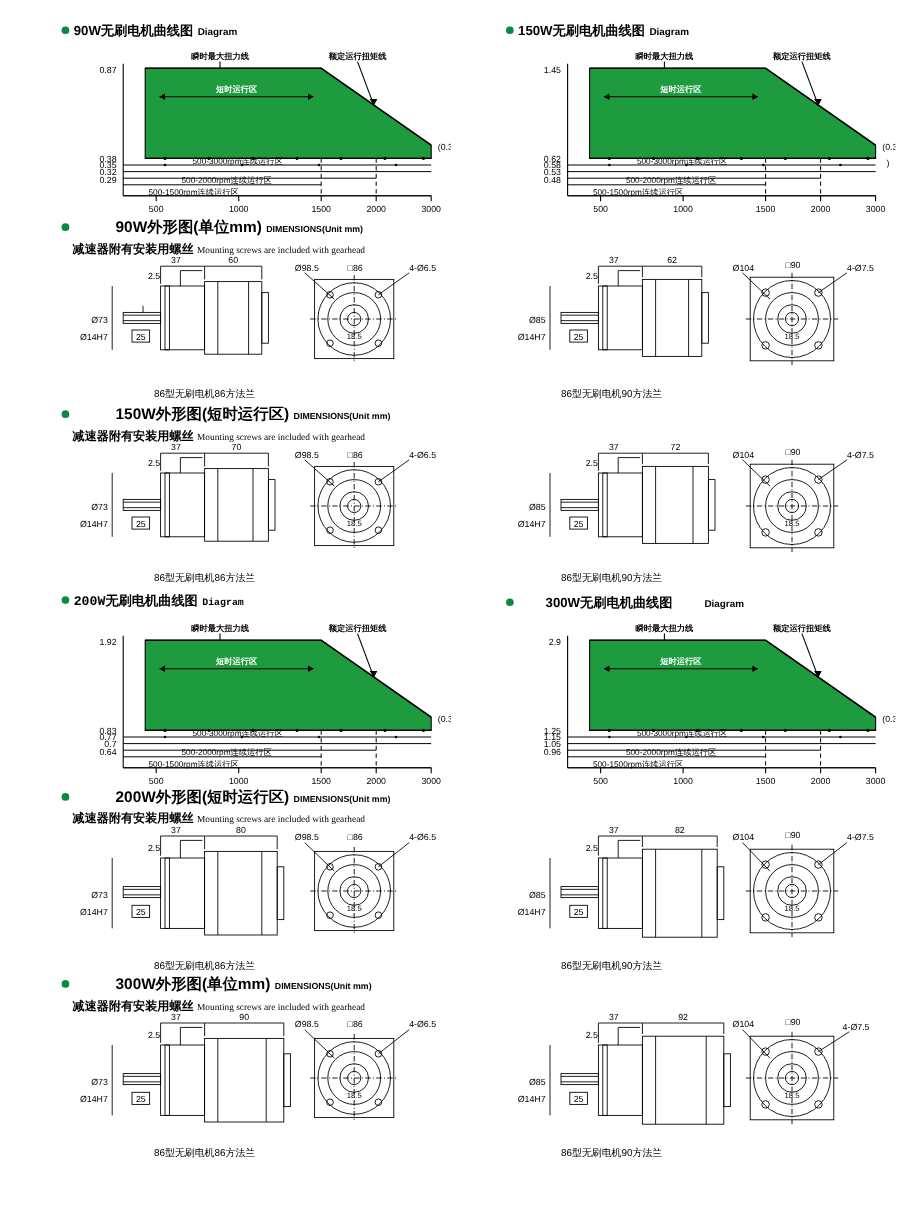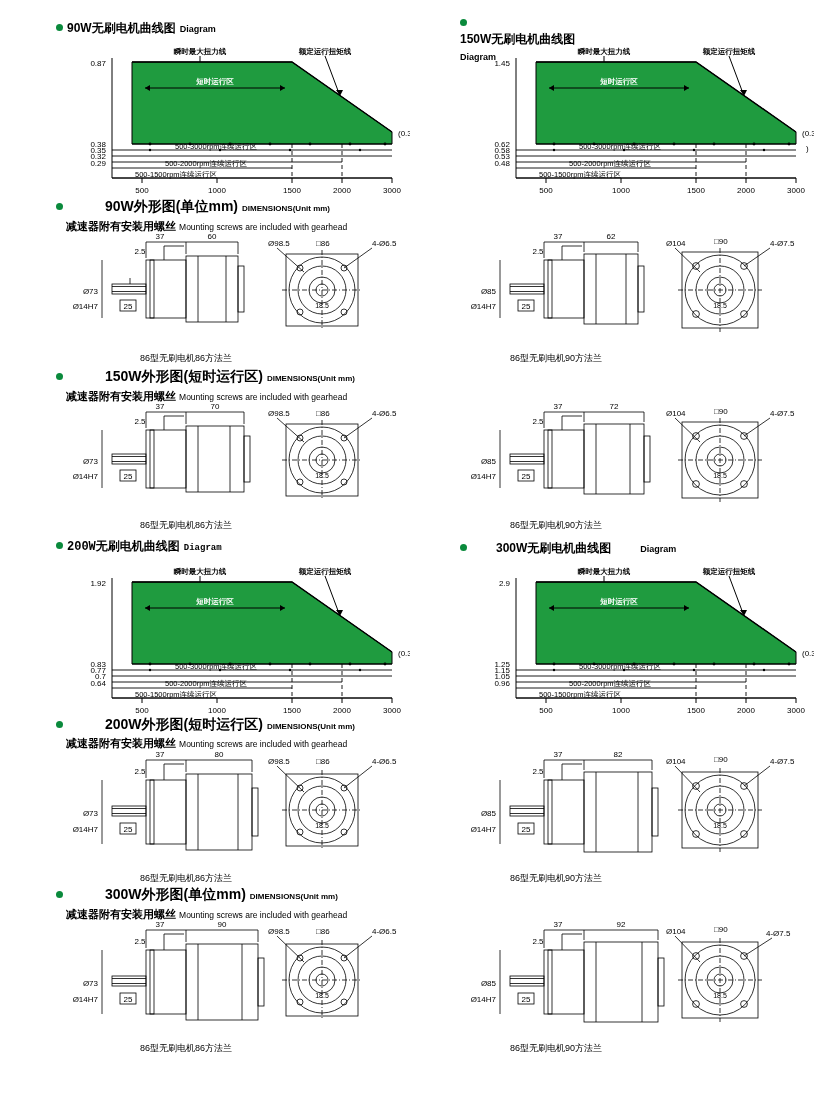--- a/index.html
+++ b/index.html
@@ -23,40 +23,40 @@
 
   
   .chart{position:absolute;}
   .chart svg{display:block;}
   .lbl{font-size:7.5px;font-family:"Liberation Sans",sans-serif;}
   .lbl-b{font-size:7.5px;font-weight:bold;}
   .axis-num{font-size:8px;}
 
   
   .dimnote{position:absolute;font-size:11px;font-weight:bold;white-space:nowrap;}
-  .dimnote .en{font-size:8.5px;font-weight:normal;}
+  .dimnote .en{font-size:8.5px;font-weight:normal;font-family:Liberation Serif, serif;}
   .draw{position:absolute;}
   .caption{position:absolute;font-size:9px;white-space:nowrap;}
 
   .pageno{position:absolute;left:0;right:0;top:1048px;text-align:center;font-size:11px;}
 
   .dimtxt{font-size:8px;}
   .dimtxt-s{font-size:7px;}
 </style>
 </head>
 <body>
 
 <div class="page">
 
   <div class="sec-head" style="left:56px;top:20px;">
     <span class="bullet"></span>
     <span class="sec-title">90W无刷电机曲线图</span>
     <span class="sec-sub">Diagram</span>
   </div>
-  <div class="sec-head" style="left:460px;top:20px;flex-direction:column;">
+  <div class="sec-head" style="left:460px;top:20px;">
     <span class="bullet"></span>
     <span class="sec-title">150W无刷电机曲线图</span>
     <span class="sec-sub">Diagram</span>
   </div>
 
   <div class="sec-head" style="left:56px;top:198px;">
     <span class="bullet"></span>
     <span class="sec-title big">90W外形图(单位mm)</span>
     <span class="sec-sub2">DIMENSIONS(Unit mm)</span>
   </div>

